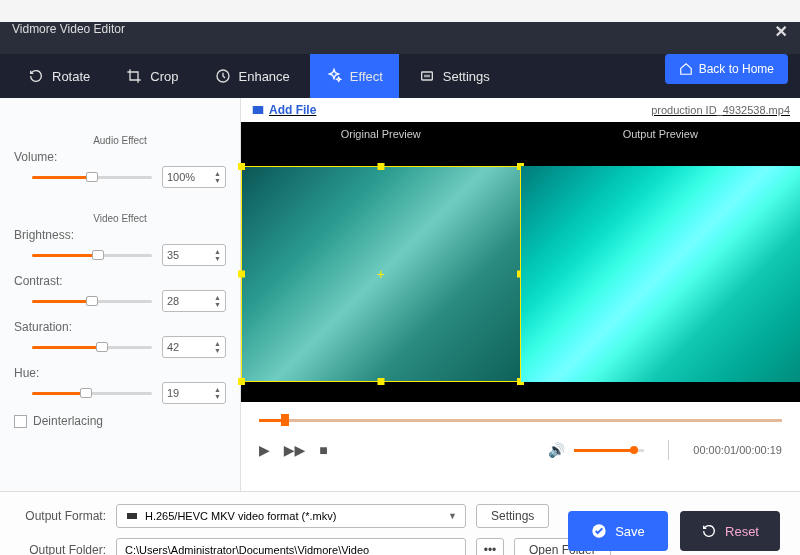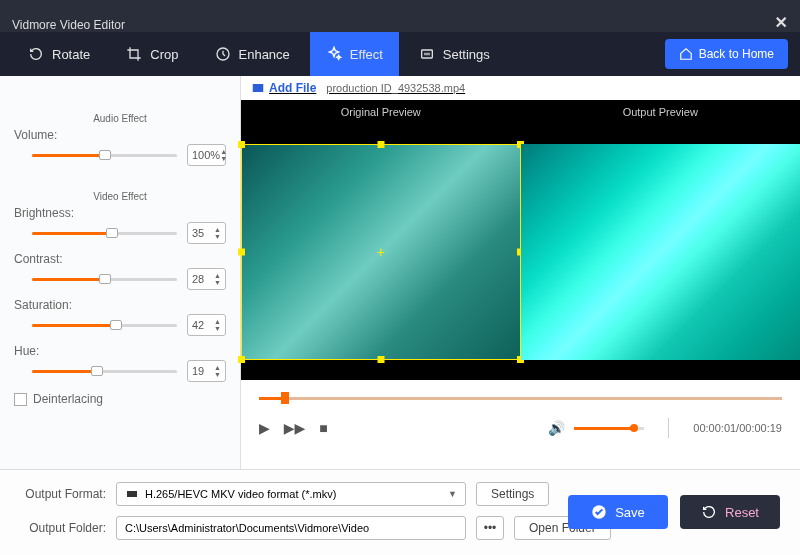--- a/index.html
+++ b/index.html
@@ -1,43 +1,43 @@
 <!DOCTYPE html>
 <html><head>
 <meta charset="utf-8">
 <style>
 * { box-sizing: border-box; margin: 0; padding: 0; font-family: "Segoe UI", Arial, sans-serif; }
 body { width: 800px; height: 555px; background: #f5f5f5; overflow: hidden; }
-.titlebar { height: 32px; background: #2a2e3b; color: #ddd; display: flex; align-items: flex-end; padding: 0 12px; font-size: 12px; }
+.titlebar { height: 32px; background: #2a2e3b; color: #ddd; display: flex; align-items: flex-start; padding: 0 12px; font-size: 12px; margin-top: 22px; }
 .titlebar .title { flex: 1; }
 .titlebar .close { cursor: pointer; font-size: 16px; font-weight: bold; }
-.toolbar { height: 44px; background: #1e2230; display: flex; align-items: center; padding: 0 12px; gap: 4px; }
+.toolbar { height: 44px; background: #1e2230; display: flex; align-items: flex-start; padding: 0 12px; gap: 4px; }
 .tool { display: flex; align-items: center; gap: 8px; padding: 0 16px; height: 44px; color: #e6e6e6; font-size: 13px; cursor: pointer; }
 .tool.active { background: #2f6bff; }
 .tool svg { width: 16px; height: 16px; }
 .spacer { flex: 1; }
 .home-btn { background: #2f6bff; color: #fff; border-radius: 4px; height: 30px; padding: 0 14px; display: flex; align-items: center; gap: 6px; font-size: 12px; cursor: pointer; }
 .main { display: flex; height: 393px; background: #fafbfc; }
 .sidebar { width: 240px; padding: 12px 14px; font-size: 12px; color: #555; }
 .section-label { color: #666; margin-bottom: 4px; margin-top: 25px; font-size: 10px; text-align: center; }
 .row-label { color: #666; font-size: 12px; margin-bottom: 2px; }
 .slider-wrap { display: flex; align-items: center; gap: 10px; margin-bottom: 8px; padding-left: 18px; }
 .slider { position: relative; flex: 1; height: 16px; cursor: pointer; }
 .track { position: absolute; top: 7px; left: 0; right: 0; height: 3px; background: #d6d6d6; border-radius: 2px; }
 .fill { position: absolute; top: 7px; left: 0; height: 3px; background: #ff6a00; border-radius: 2px; }
 .thumb { position: absolute; top: 3px; width: 12px; height: 10px; background: #fff; border: 1px solid #aaa; border-radius: 2px; transform: translateX(-50%); }
-.spin { width: 39px; height: 22px; border: 1px solid #bbb; border-radius: 3px; display: flex; align-items: center; background: #fff; font-size: 11px; padding: 0 4px; position: relative; }
+.spin { width: 64px; height: 22px; border: 1px solid #bbb; border-radius: 3px; display: flex; align-items: center; background: #fff; font-size: 11px; padding: 0 4px; position: relative; }
 .spin span { flex: 1; }
 .spin .arrows { display: flex; flex-direction: column; font-size: 7px; color: #666; line-height: 7px; cursor: pointer; }
 .check-row { display: flex; align-items: center; gap: 6px; margin-top: 10px; }
 .check-row .box { width: 13px; height: 13px; border: 1px solid #aaa; background: #fff; cursor: pointer; }
 .preview-area { flex: 1; display: flex; flex-direction: column; background: #fff; border-left: 1px solid #e0e0e0; }
 .filebar { height: 24px; display: flex; align-items: center; padding: 4px 10px; font-size: 12px; gap: 10px; text-decoration: underline; }
 .filebar .add { color: #2a5fd8; font-weight: 600; display:flex; align-items:center; gap:4px; cursor:pointer; }
-.filebar .fname { flex: 1; text-align: left; color: #666; font-size: 11px; }
+.filebar .fname { flex: 1; text-align: right; color: #666; font-size: 11px; }
 .previews { height: 280px; background: #000; display: flex; }
 .pv { flex: 1; position: relative; display:flex; flex-direction:column; }
 .pv-label { text-align: center; color: #ccc; font-size: 11px; padding: 6px 0; background: #000; }
 .pv-img { flex:1; position: relative; margin: 20px 0; background: linear-gradient(135deg, #0a5555 0%, #2a9b8f 30%, #6fccc0 50%, #2a8b80 70%, #0d6058 100%); }
 .pv-img.out { filter: brightness(1.35) saturate(1.4); }
 .sel-box { position:absolute; inset: 0 0 0 0; border: 1px solid #ffea00; }
 .sel-box .h { position:absolute; width:7px; height:7px; background:#ffea00; }
 .sel-box .h.tl{top:-4px;left:-4px}.sel-box .h.tm{top:-4px;left:50%;transform:translateX(-50%)}.sel-box .h.tr{top:-4px;right:-4px}
 .sel-box .h.ml{top:50%;left:-4px;transform:translateY(-50%)}.sel-box .h.mr{top:50%;right:-4px;transform:translateY(-50%)}
 .sel-box .h.bl{bottom:-4px;left:-4px}.sel-box .h.bm{bottom:-4px;left:50%;transform:translateX(-50%)}.sel-box .h.br{bottom:-4px;right:-4px}
@@ -58,21 +58,21 @@
 .time { font-size:11px; color:#666; }
 .footer { height: 86px; border-top: 1px solid #ddd; padding: 12px 16px; background:#fdfdfd; }
 .frow { display:flex; align-items:center; gap:10px; margin-bottom:10px; }
 .flabel { font-size:12px; color:#555; width:90px; text-align:right; }
 .fselect { height:24px; border:1px solid #bbb; border-radius:3px; background:#fff; display:flex; align-items:center; padding:0 8px; font-size:11px; gap:6px; flex:1; max-width:350px; cursor:pointer; position:relative; }
 .fselect .dd { margin-left:auto; font-size:9px; color:#666; }
 .fbtn { height:24px; border:1px solid #bbb; border-radius:3px; background:#fff; padding:0 14px; font-size:12px; color:#444; cursor:pointer; display:flex; align-items:center; }
 .ftext { height:24px; border:1px solid #bbb; border-radius:3px; background:#fff; padding:0 8px; font-size:11px; flex:1; max-width:350px; display:flex; align-items:center; }
 .brws { width:28px; justify-content:center; padding:0; }
 .action-btns { position:absolute; right:20px; bottom:26px; display:flex; gap:12px; }
-.abtn { height:34px; width:100px; border-radius:4px; display:flex; align-items:center; justify-content:center; gap:8px; font-size:13px; cursor:pointer; }
+.abtn { height:40px; width:100px; border-radius:4px; display:flex; align-items:center; justify-content:center; gap:8px; font-size:13px; cursor:pointer; }
 .abtn.save { background:#2f6bff; color:#fff; }
 .abtn.reset { background:#2b2f3d; color:#f9a8d4; }
 </style>
 </head>
 <body>
 
 <div class="titlebar">
   <span class="title">Vidmore Video Editor</span>
   <span class="close">✕</span>
 </div>

